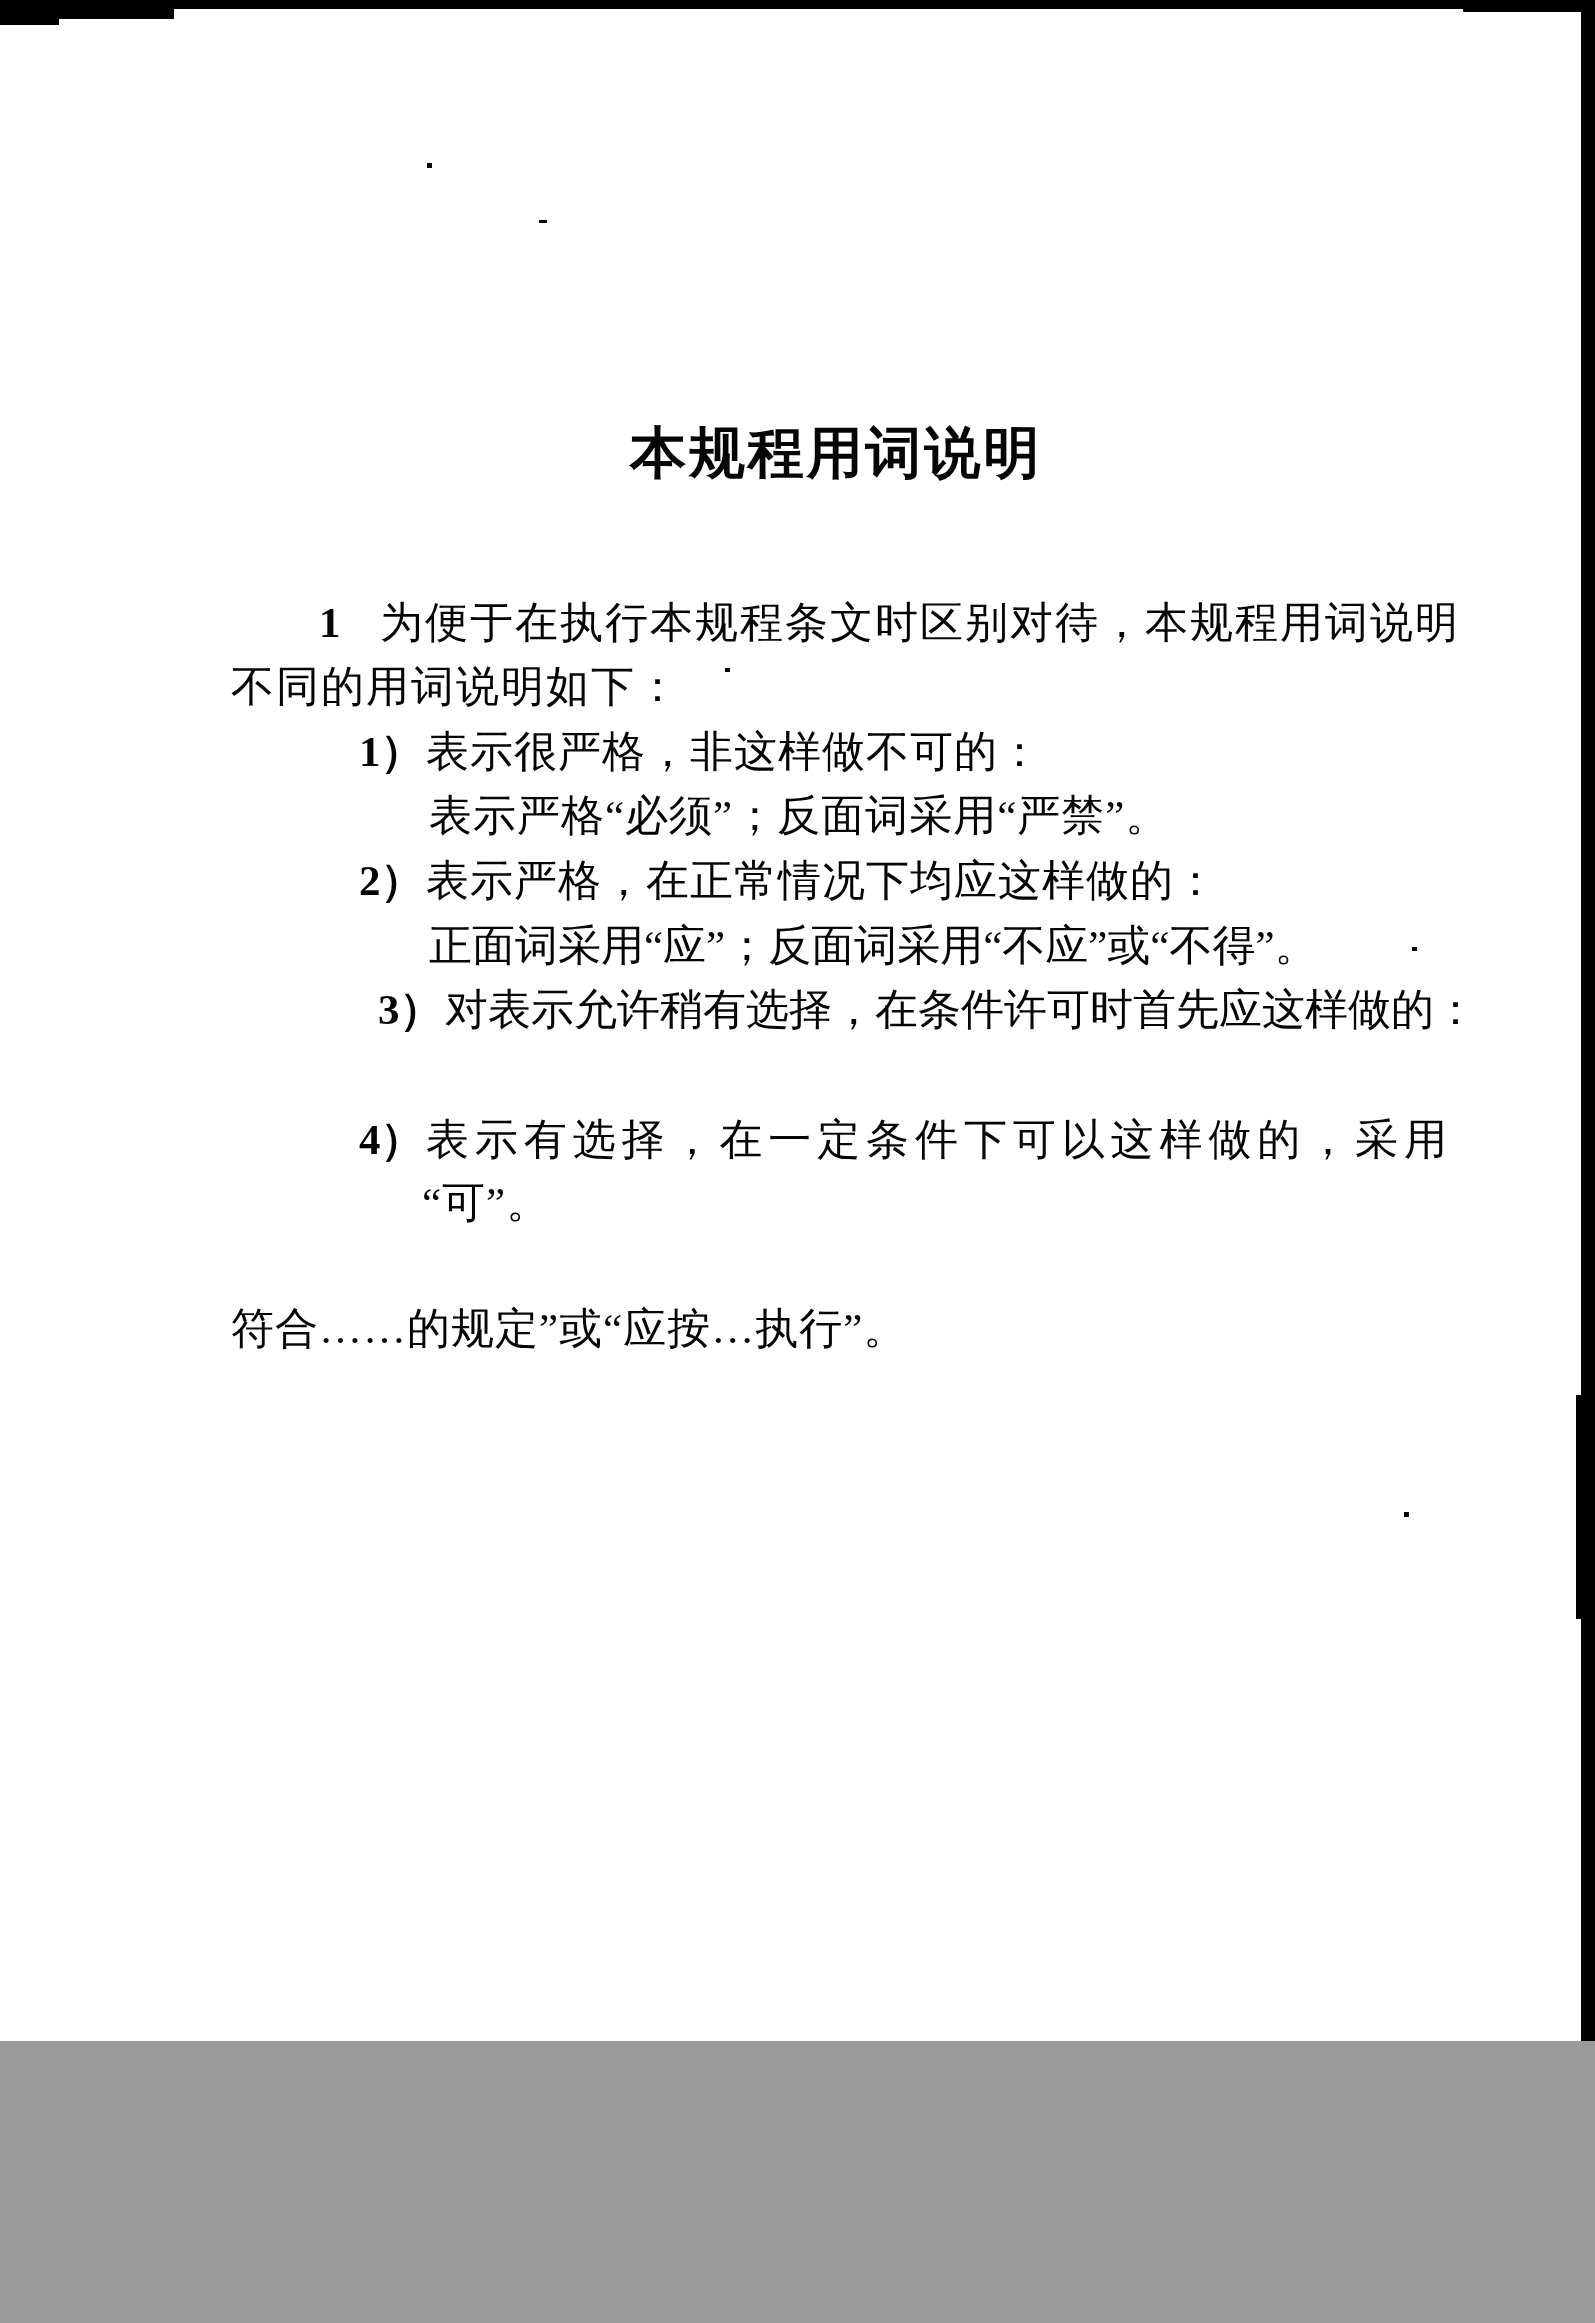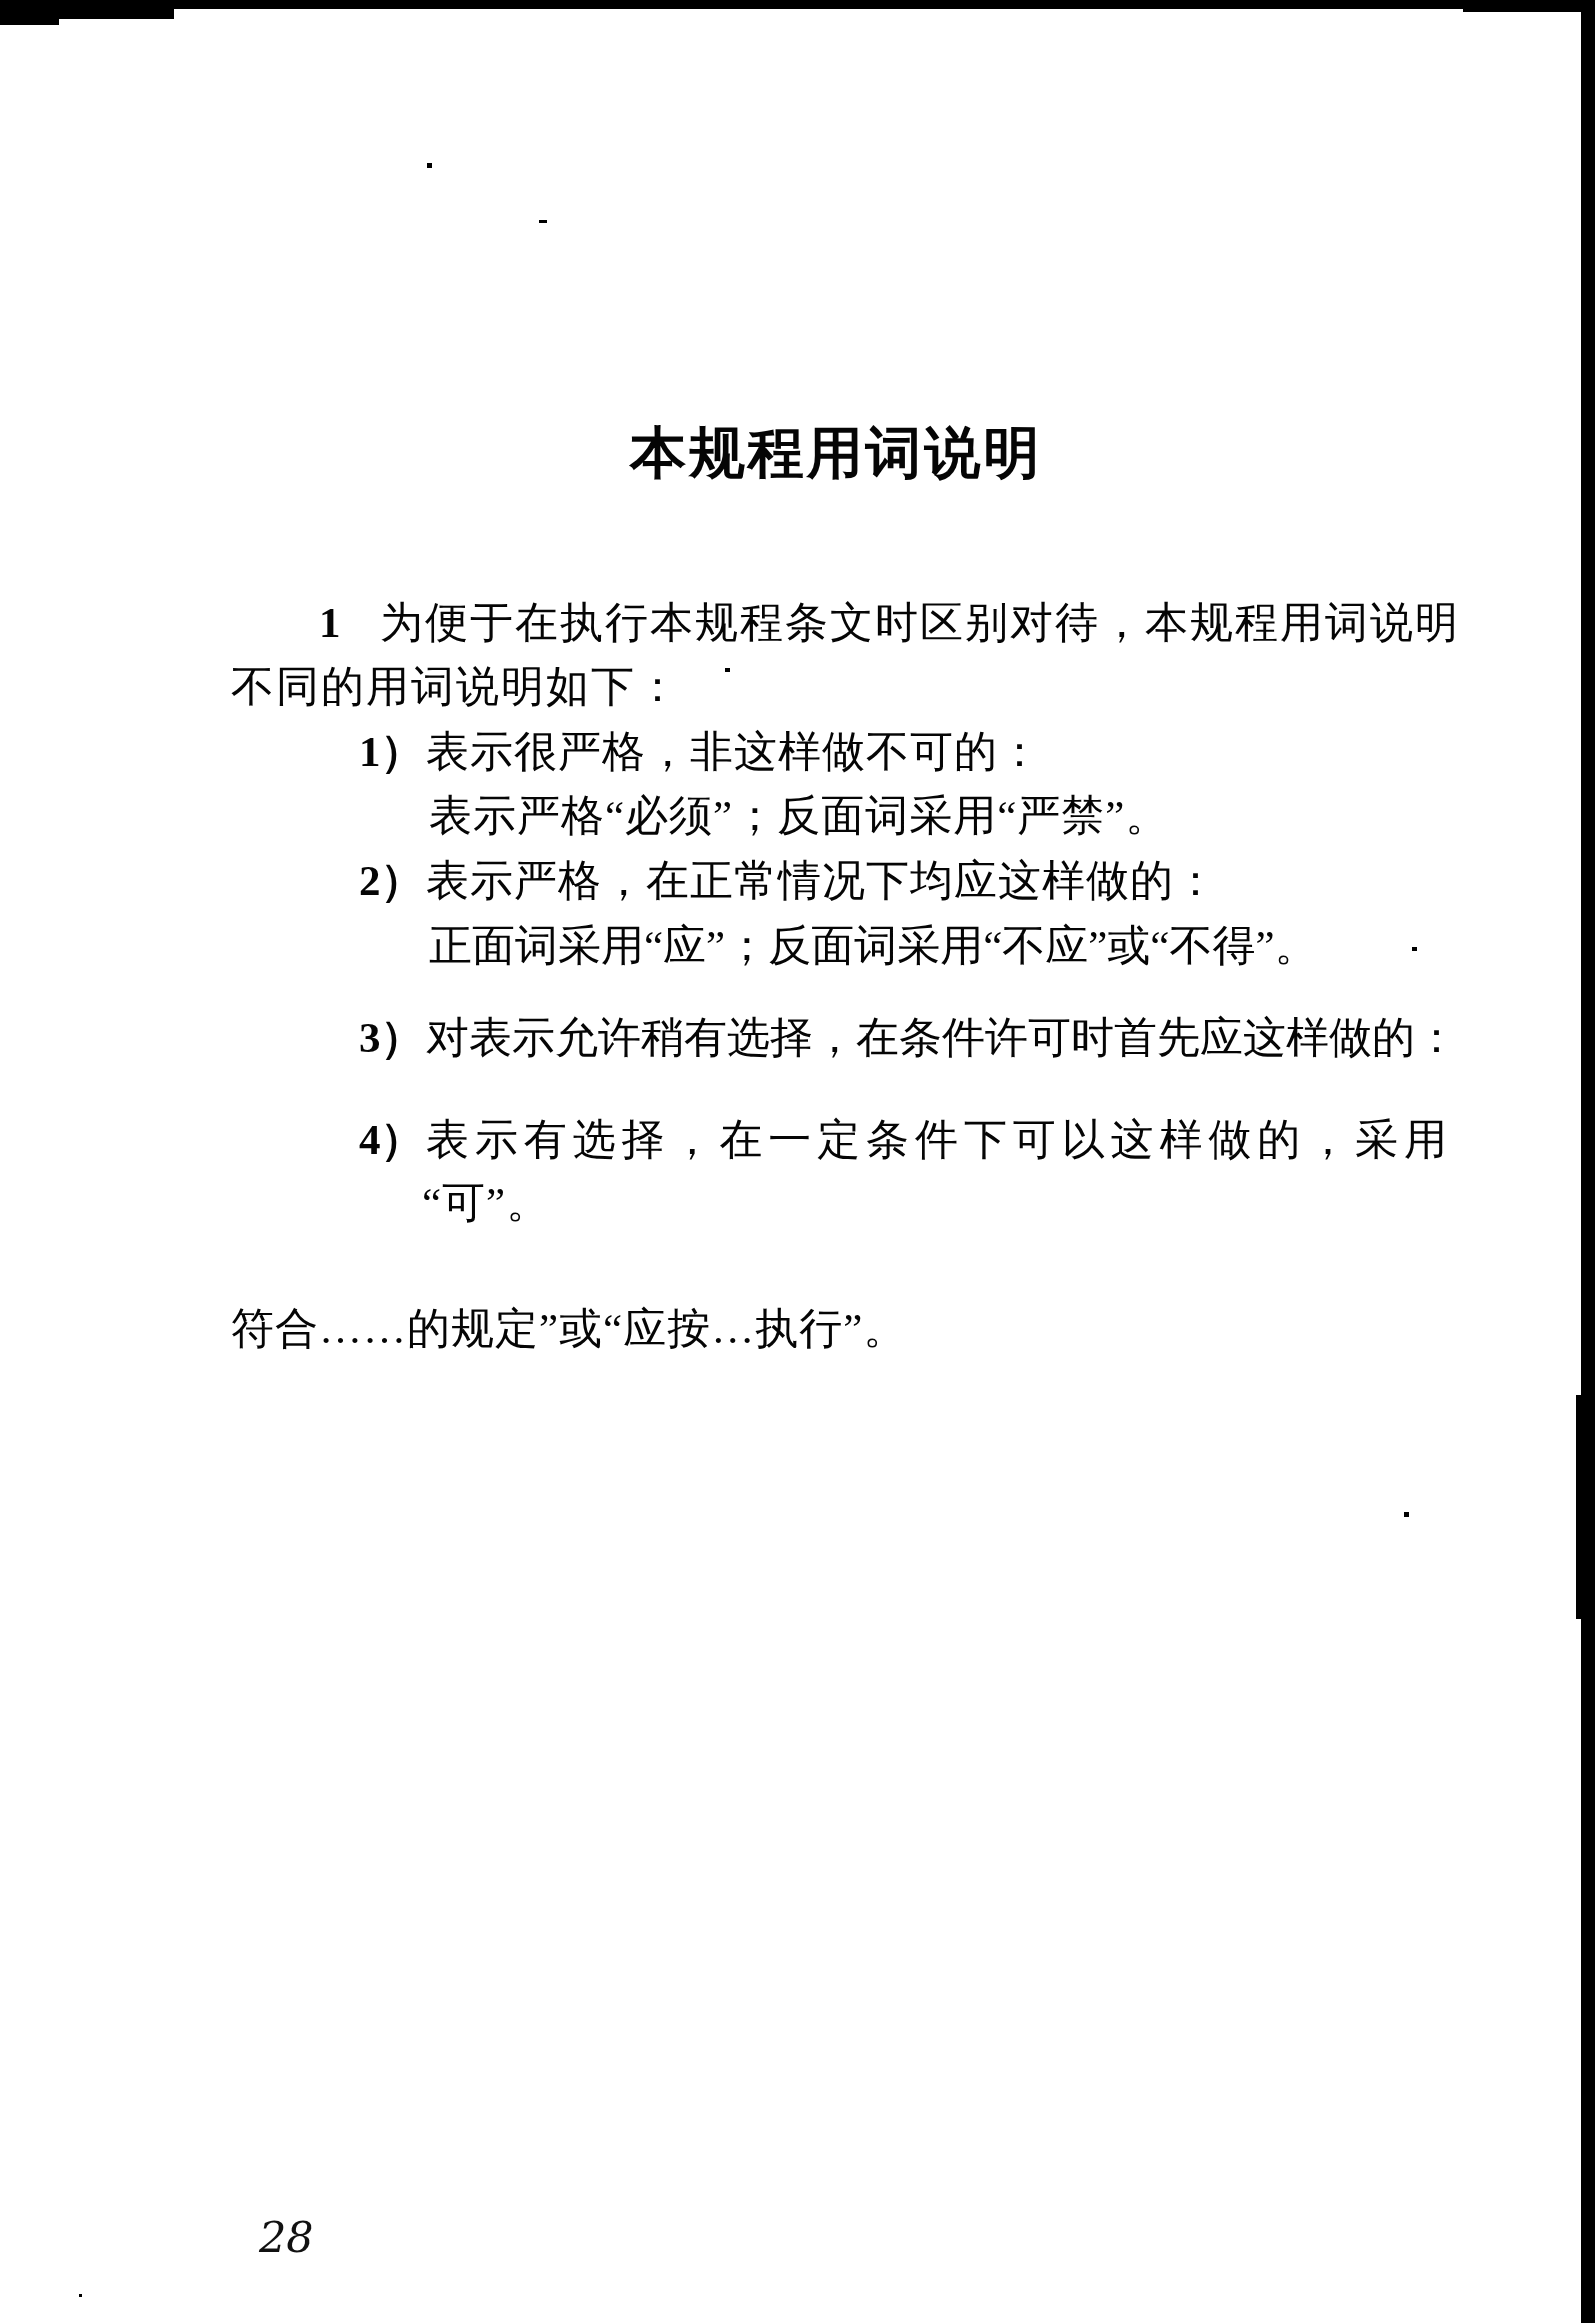--- a/index.html
+++ b/index.html
@@ -1,18 +1,18 @@
 <!DOCTYPE html>
 <html lang="zh"><head>
 <meta charset="utf-8">
 <style>
   html,body{margin:0;padding:0;background:#9a9a9a;}
   #page{
     position:relative;
-    width:1596px;height:2323px;
+    width:1596px;height:2041px;
     background:#ffffff;
     overflow:hidden;
     font-family:"Liberation Serif","DejaVu Serif",serif;
     color:#000;
   }
   
   .line{
     position:absolute;
     font-size:43px;
     line-height:55px;
@@ -46,21 +46,21 @@
     font-style:italic;
     font-family:"DejaVu Serif",serif;
     color:#111;
   }
   .l-p1a{left:319px;top:595px;letter-spacing:2px;}
   .l-p1b{left:231px;top:659px;letter-spacing:2px;}
   .l-i1a{left:359px;top:724px;letter-spacing:1px;}
   .l-i1b{left:429px;top:788px;letter-spacing:1px;}
   .l-i2a{left:359px;top:853px;letter-spacing:1px;}
   .l-i2b{left:429px;top:918px;}
-  .l-i3a{left:359px;top:982px;margin-top:28px;}
+  .l-i3a{left:378px;top:982px;}
   .l-i3b{left:429px;top:1047px;letter-spacing:1px;}
   .l-i4a{left:359px;top:1112px;letter-spacing:5.9px;}
   .l-i4b{left:422px;top:1175px;letter-spacing:1px;}
   .l-p2a{left:315px;top:1240px;letter-spacing:4.9px;}
   .l-p2b{left:231px;top:1301px;letter-spacing:1px;}
   
   .art{position:absolute;background:#000;}
   #art-top-a{left:0;top:0;width:1596px;height:8.8px;}
   #art-top-b{left:0;top:0;width:174px;height:18.5px;}
   #art-top-c{left:0;top:0;width:59px;height:25px;}

